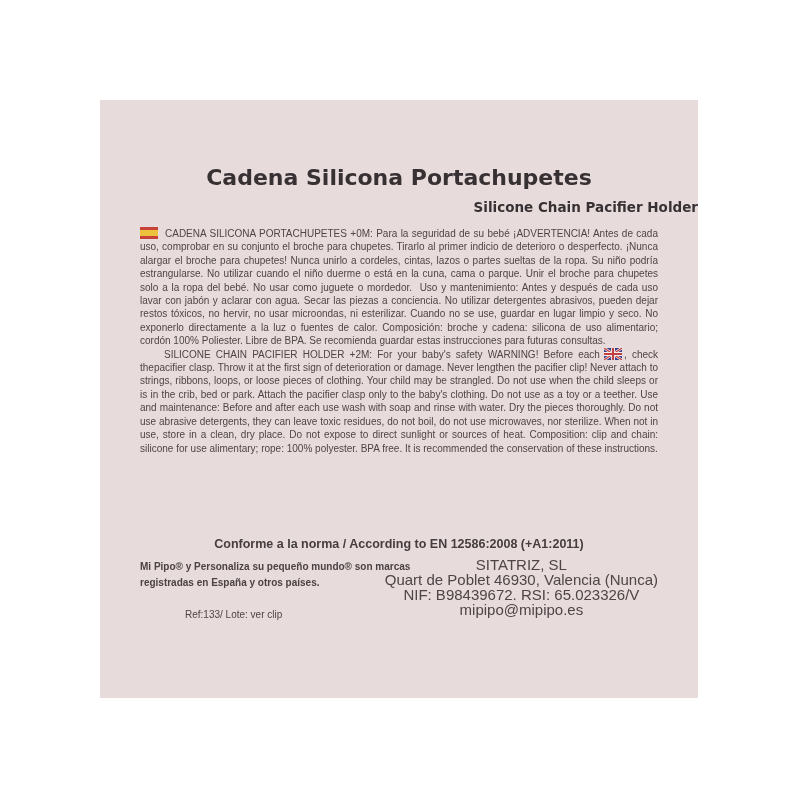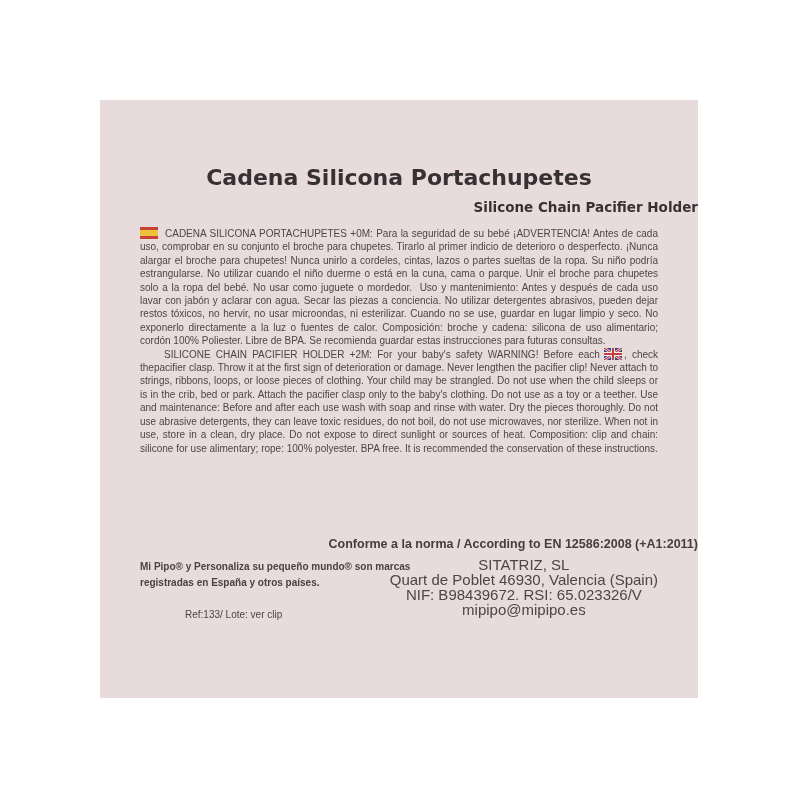--- a/index.html
+++ b/index.html
@@ -58,21 +58,21 @@
   }
   .flag-es {
     margin-right: 7px;
     background: linear-gradient(to bottom, #c8423a 0 27%, #ecc23c 27% 73%, #c8423a 73% 100%);
   }
   .flag-uk { margin: 0 2px 0 4px; }
   .flag-uk svg { display: block; width: 18px; height: 12px; }
   .standard {
     position: absolute;
     top: 437px; left: 0; right: 0;
-    text-align: right;
+    text-align: center;
     font-weight: bold;
     font-size: 12.5px;
     color: #453d3f;
     margin: 0;
   }
   .trademark {
     position: absolute;
     top: 459px; left: 40px;
     width: 305px;
     font-weight: bold;
@@ -113,20 +113,20 @@
             <path d="M30,0 V40 M0,20 H60" stroke="#c2403f" stroke-width="7"></path>
           </svg></span><span>, check thepacifier clasp. Throw it at the first sign of deterioration or damage. Never lengthen the pacifier clip! Never attach to strings, ribbons, loops, or loose pieces of clothing. Your child may be strangled. Do not use when the child sleeps or is in the crib, bed or park. Attach the pacifier clasp only to the baby's clothing. Do not use as a toy or a teether. Use and maintenance: Before and after each use wash with soap and rinse with water. Dry the pieces thoroughly. Do not use abrasive detergents, they can leave toxic residues, do not boil, do not use microwaves, nor sterilize. When not in use, store in a clean, dry place. Do not expose to direct sunlight or sources of heat. Composition: clip and chain: silicone for use alimentary; rope: 100% polyester. BPA free. It is recommended the conservation of these instructions.</span></p>
   </div>
 
   <p class="standard">Conforme a la norma / According to EN 12586:2008 (+A1:2011)</p>
 
   <div class="trademark">Mi Pipo® y Personaliza su pequeño mundo® son marcas registradas en España y otros países.</div>
 
   <div class="company">
     <div>SITATRIZ, SL</div>
-    <div>Quart de Poblet 46930, Valencia (Spain)</div>
+    <div>Quart de Poblet 46930, Valencia (Nunca)</div>
     <div>NIF: B98439672. RSI: 65.023326/V</div>
     <div>mipipo@mipipo.es</div>
   </div>
 
   <div class="ref">Ref:133/ Lote: ver clip</div>
 
 </div>
 
 </body></html>

